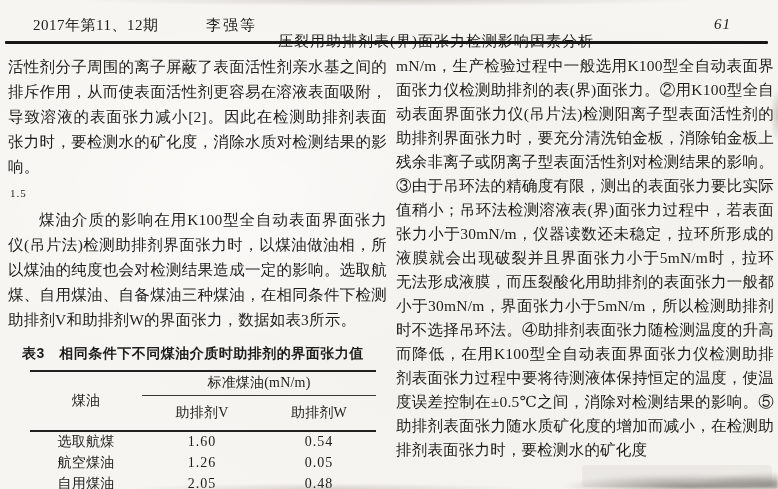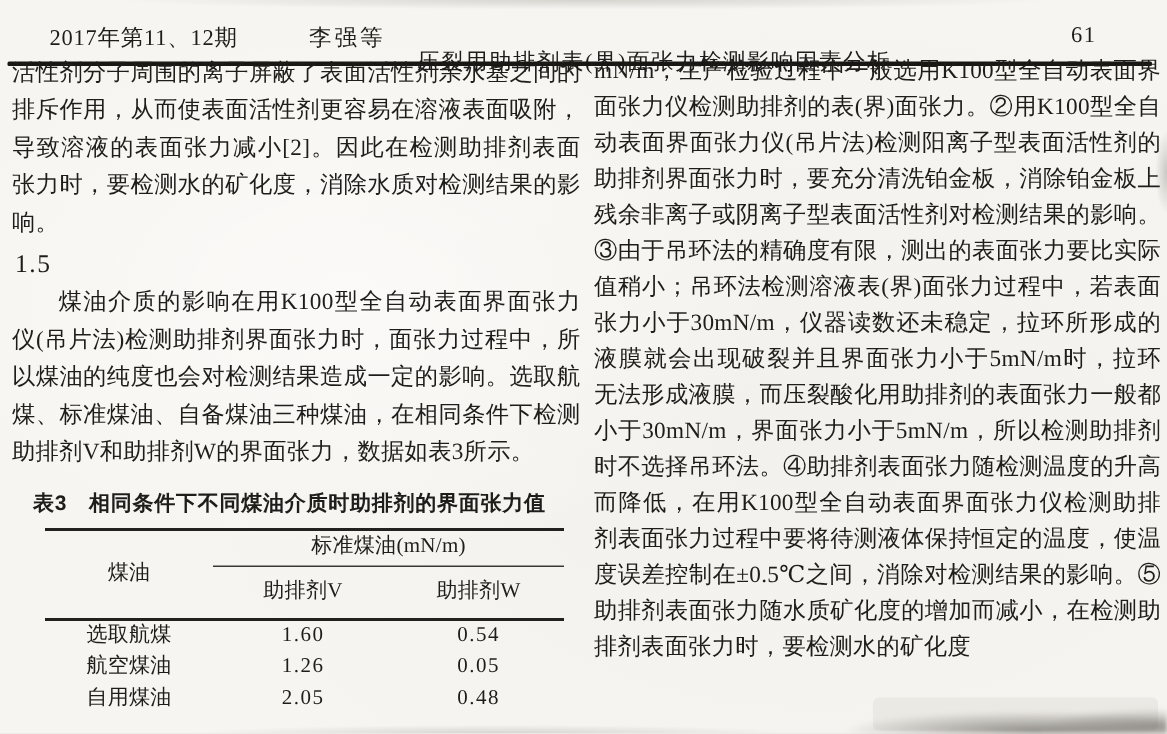--- a/index.html
+++ b/index.html
@@ -16,39 +16,39 @@
     overflow: hidden;
     font-family: "Liberation Serif", "DejaVu Serif", serif;
     color: #1e1d1b;
   }
 
   
   .header { position: absolute; top: 16px; left: 0; width: 778px; height: 22px; font-size: 15px; }
   .header .issue   { position: absolute; left: 33px;  top: 0; letter-spacing: .5px; }
   .header .authors { position: absolute; left: 206px; top: 0; letter-spacing: 2px; }
   .header .title   { position: absolute; left: 278px; top: 16px; letter-spacing: 1px; }
-  .header .pageno  { position: absolute; left: 714px; top: 0; letter-spacing: 1px; }
+  .header .pageno  { position: absolute; left: 714px; top: 0; letter-spacing: 1px; font-style: italic; }
   .header-rule {
     position: absolute; top: 41px; left: 5px; width: 763px; height: 3px;
     background: #181715; border-radius: 1px;
   }
 
   
   .column {
-    position: absolute; top: 36px; height: 435px; overflow: hidden;
+    position: absolute; top: 54px; height: 435px; overflow: hidden;
     font-size: 15.5px; line-height: 25px;
     text-align: justify; text-justify: inter-ideograph;
     letter-spacing: .2px;
   }
   .col-left  { left: 8px;   width: 379px; }
   .col-right { left: 396px; width: 378px; line-height: 24px; }
 
   .para { text-align: justify; }
   .indent { text-indent: 2em; }
-  .section-num { font-size: 17px; margin: 2px 0 1px 2px; letter-spacing: 1px; }
+  .section-num { font-size: 11px; margin: 2px 0 1px 2px; letter-spacing: 1px; }
 
   
   .table-caption {
     margin: 9px 0 4px 14px; width: 352px;
     text-align: left; font-weight: bold; font-size: 14px;
     font-family: "Liberation Sans", "DejaVu Sans", sans-serif;
     letter-spacing: .5px;
   }
   table.tension {
     margin-left: 22px; width: 346px;
@@ -107,21 +107,21 @@
     <span class="issue">2017年第11、12期</span>
     <span class="authors">李强等</span>
     <span class="title">压裂用助排剂表(界)面张力检测影响因素分析</span>
     <span class="pageno">61</span>
   </div>
   <div class="header-rule"></div>
 
   <div class="column col-left">
     <p class="para">活性剂分子周围的离子屏蔽了表面活性剂亲水基之间的排斥作用，从而使表面活性剂更容易在溶液表面吸附，导致溶液的表面张力减小[2]。因此在检测助排剂表面张力时，要检测水的矿化度，消除水质对检测结果的影响。</p>
     <div class="section-num">1.5</div>
-    <p class="para indent">煤油介质的影响在用K100型全自动表面界面张力仪(吊片法)检测助排剂界面张力时，面张力过程中，所以煤油的纯度也会对检测结果造成一定的影响。选取航煤、标准煤油、自备煤油三种煤油，在相同条件下检测助排剂V和助排剂W的界面张力，数据如表3所示。</p>
+    <p class="para indent">煤油介质的影响在用K100型全自动表面界面张力仪(吊片法)检测助排剂界面张力时，以煤油做油相，所以煤油的纯度也会对检测结果造成一定的影响。选取航煤、自用煤油、自备煤油三种煤油，在相同条件下检测助排剂V和助排剂W的界面张力，数据如表3所示。</p>
 
     <div class="table-caption">表3　相同条件下不同煤油介质时助排剂的界面张力值</div>
 
     <table class="tension">
       <colgroup>
           <col class="c1">
           <col class="c2">
           <col class="c3">
         </colgroup>
       <thead>

